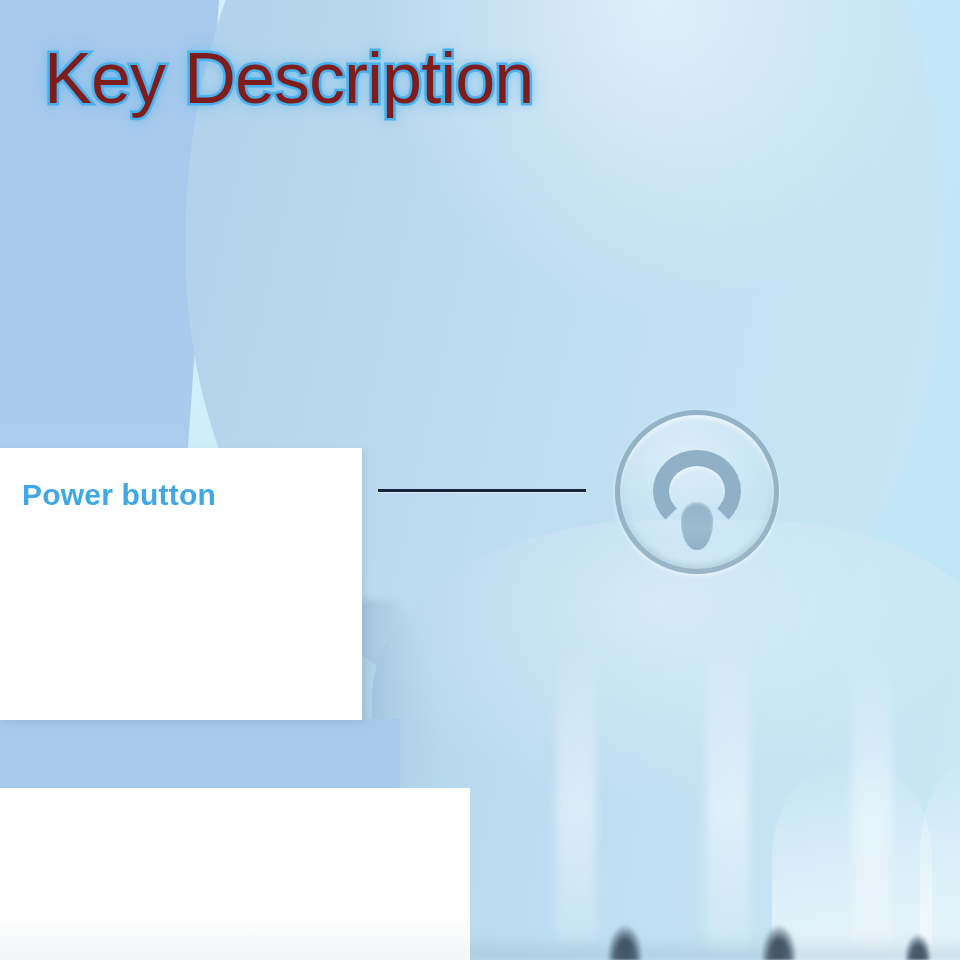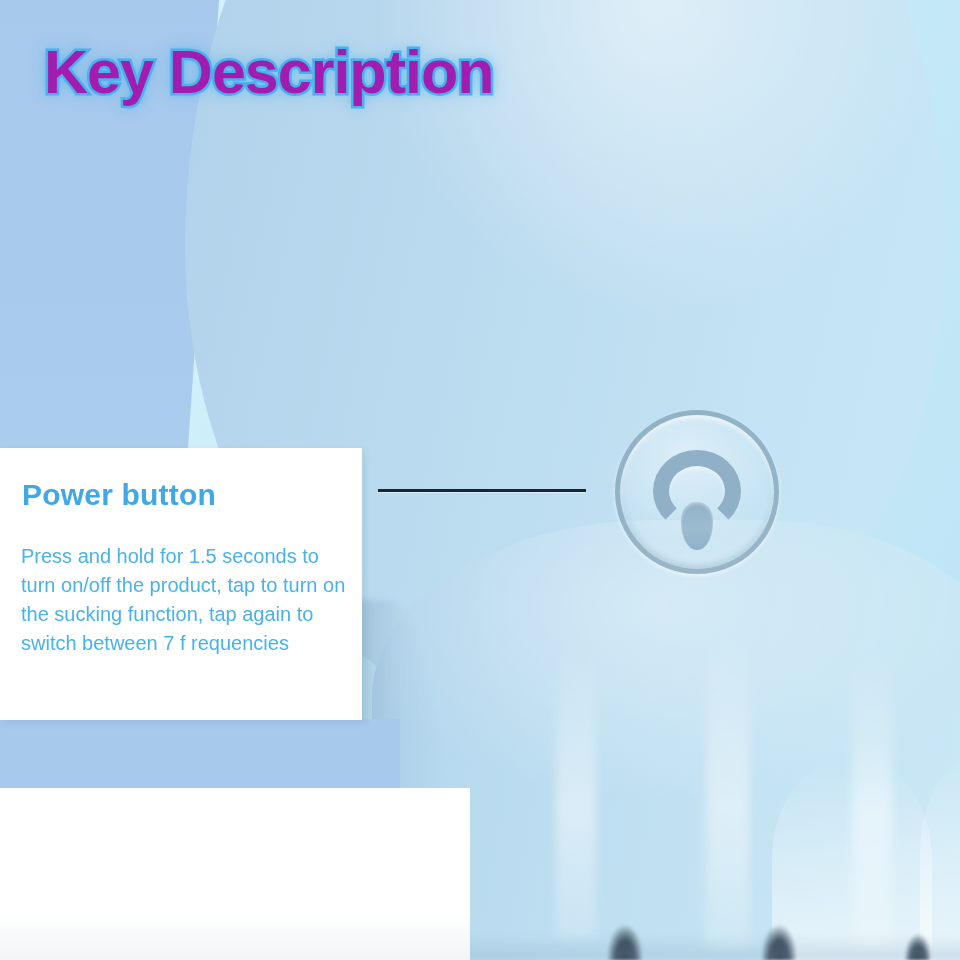--- a/index.html
+++ b/index.html
@@ -206,24 +206,24 @@
     width: 332px;
     font-size: 20px;
     line-height: 29px;
     color: #49b2e8;
   }
 
   
   .headline {
     position: absolute;
     left: 44px; top: 42px;
-    font-size: 61px;
-    font-weight: bold;
+    font-size: 72px;
+    font-weight: normal;
     line-height: 1;
-    color: #a21caf;
+    color: #7f1d1d;
     letter-spacing: -1px;
     white-space: nowrap;
     -webkit-text-stroke: 5px #4cb2ee;
     paint-order: stroke fill;
     text-shadow:
        0 0 10px rgba(76,178,238,.75),
        0 0 18px rgba(76,178,238,.45);
   }
 </style>
 </head>
@@ -256,18 +256,17 @@
     <div class="pb-drop"></div>
   </div>
 
   <div class="bg-band"></div>
   <div class="bg-white-bottom"></div>
 
   <div class="leader"></div>
 
   <div class="card">
     <div class="card-title">Power button</div>
-    <div class="card-body">Press and hold for 1.5 seconds to turn on/off the product, tap to turn on the sucking function, tap again to switch between 7 f requencies</div>
   </div>
 
   <div class="headline">Key Description</div>
 
 </div>
 
 </body></html>

